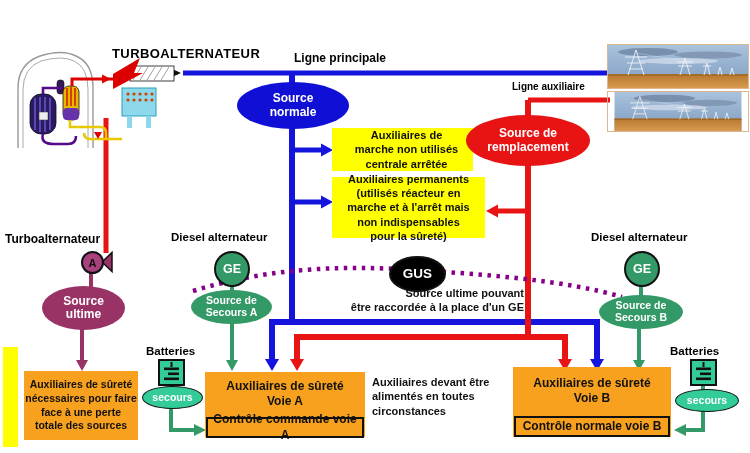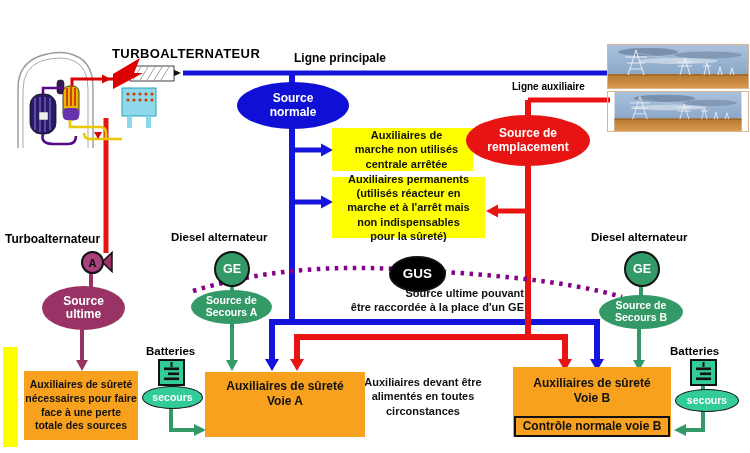--- a/index.html
+++ b/index.html
@@ -194,21 +194,21 @@
   <div class="abs lbl" style="left:112px;top:46px;font-size:13px;letter-spacing:.4px;">TURBOALTERNATEUR</div>
   <div class="abs lbl" style="left:294px;top:51px;font-size:12px;">Ligne principale</div>
   <div class="abs lbl" style="left:512px;top:81px;font-size:10px;">Ligne auxiliaire</div>
   <div class="abs lbl" style="left:5px;top:232px;font-size:12px;">Turboalternateur</div>
   <div class="abs lbl" style="left:171px;top:231px;font-size:11.5px;">Diesel alternateur</div>
   <div class="abs lbl" style="left:591px;top:231px;font-size:11.5px;">Diesel alternateur</div>
   <div class="abs lbl" style="left:146px;top:345px;font-size:11.5px;">Batteries</div>
   <div class="abs lbl" style="left:670px;top:345px;font-size:11.5px;">Batteries</div>
   <div class="abs pre" style="left:322px;top:287px;width:202px;text-align:right;font-weight:bold;font-size:11px;line-height:1.25;">Source ultime pouvant
 être raccordée à la place d'un GE</div>
-  <div class="abs pre" style="left:352px;top:375px;width:142px;text-align:center;font-weight:bold;font-size:11px;line-height:1.3;">Auxiliaires devant être
+  <div class="abs pre" style="left:372px;top:375px;width:142px;font-weight:bold;font-size:11px;line-height:1.3;">Auxiliaires devant être
 alimentés en toutes
 circonstances</div>
 
   <div class="abs box yellow pre" style="left:332px;top:128px;width:133px;height:43px;font-size:11px;padding-left:8px;">Auxiliaires de
 marche non utilisés
 centrale arrêtée</div>
   <div class="abs box yellow pre" style="left:332px;top:177px;width:153px;height:61px;font-size:11px;">Auxiliaires permanents
 (utilisés réacteur en
 marche et à l'arrêt  mais
 non indispensables
@@ -218,20 +218,21 @@
 
   <div class="abs box orange pre" style="left:24px;top:371px;width:114px;height:69px;font-size:10.5px;line-height:1.3;">Auxiliaires de sûreté
 nécessaires pour faire
 face à une perte
 totale des sources</div>
 
   <div class="abs orange" style="left:205px;top:372px;width:160px;height:65px;">
     <div class="box pre" style="height:44px;font-size:12px;">Auxiliaires de sûreté
 Voie A</div>
   </div>
+  <div class="abs box orange" style="left:206px;top:417px;width:154px;height:17px;border:2.5px solid #111;font-size:12px;">Contrôle commande voie A</div>
 
   <div class="abs orange" style="left:513px;top:367px;width:158px;height:70px;">
     <div class="box pre" style="height:48px;font-size:12px;">Auxiliaires de sûreté
 Voie B</div>
   </div>
   <div class="abs box orange" style="left:514px;top:416px;width:152px;height:17px;border:2.5px solid #111;font-size:12px;">Contrôle normale voie B</div>
 
   <div class="abs ellipse pre" style="left:237px;top:82px;width:112px;height:47px;background:#0f0fd6;font-size:12px;">Source
 normale</div>
   <div class="abs ellipse pre" style="left:466px;top:115px;width:124px;height:51px;background:#e81313;font-size:12px;">Source de

